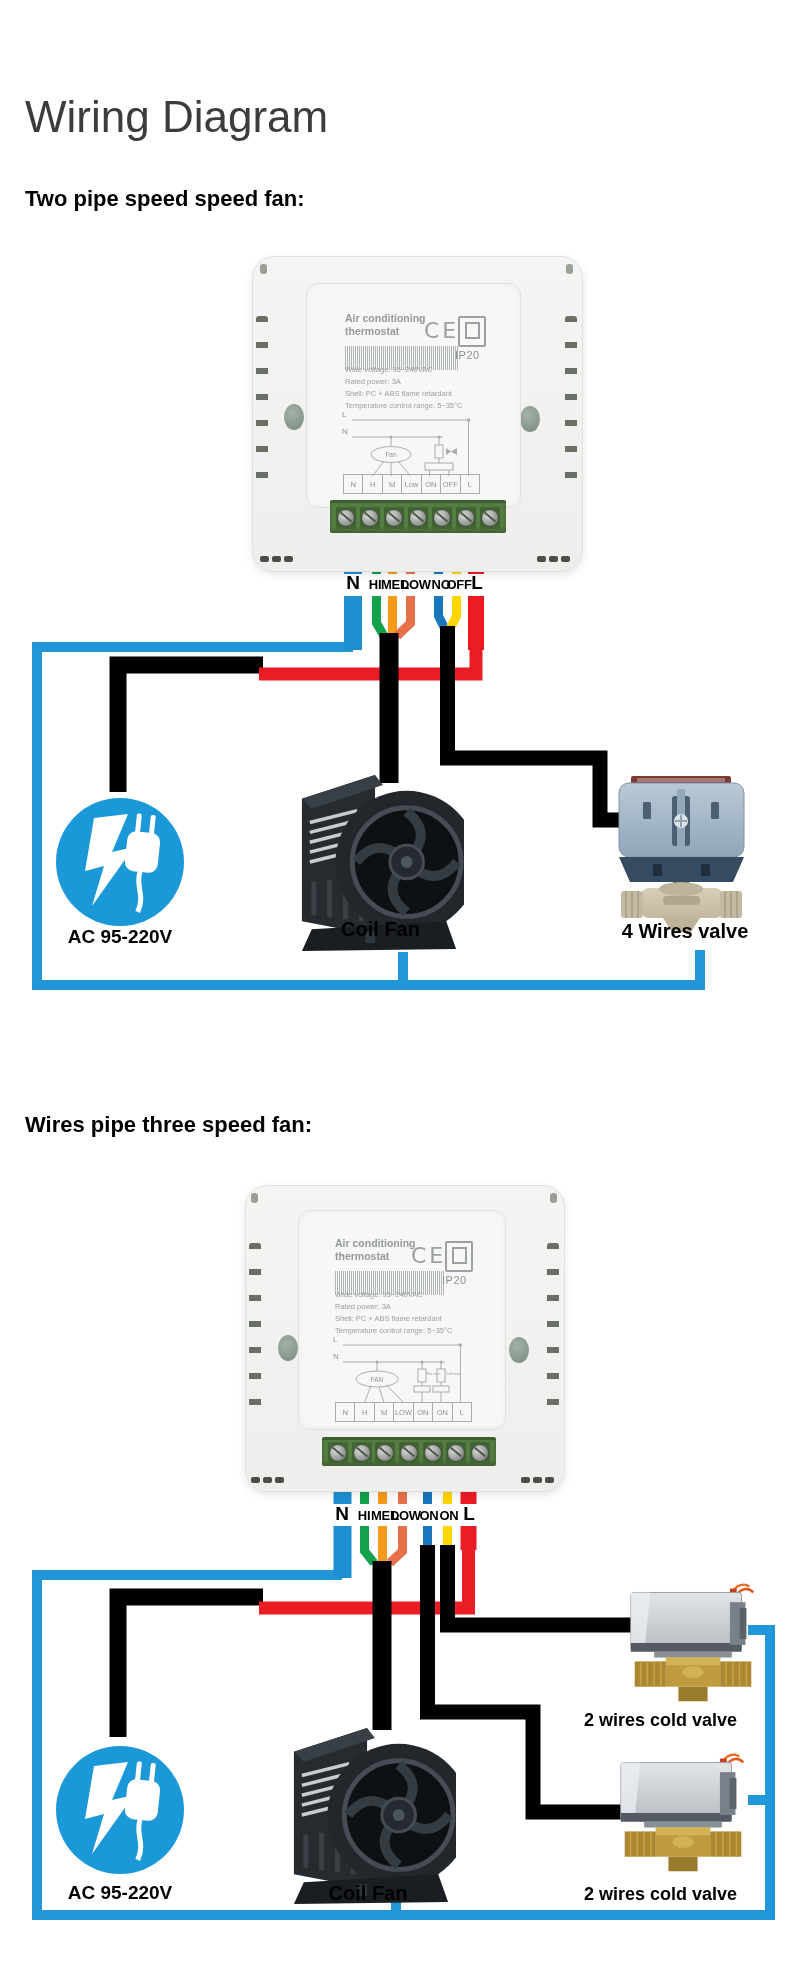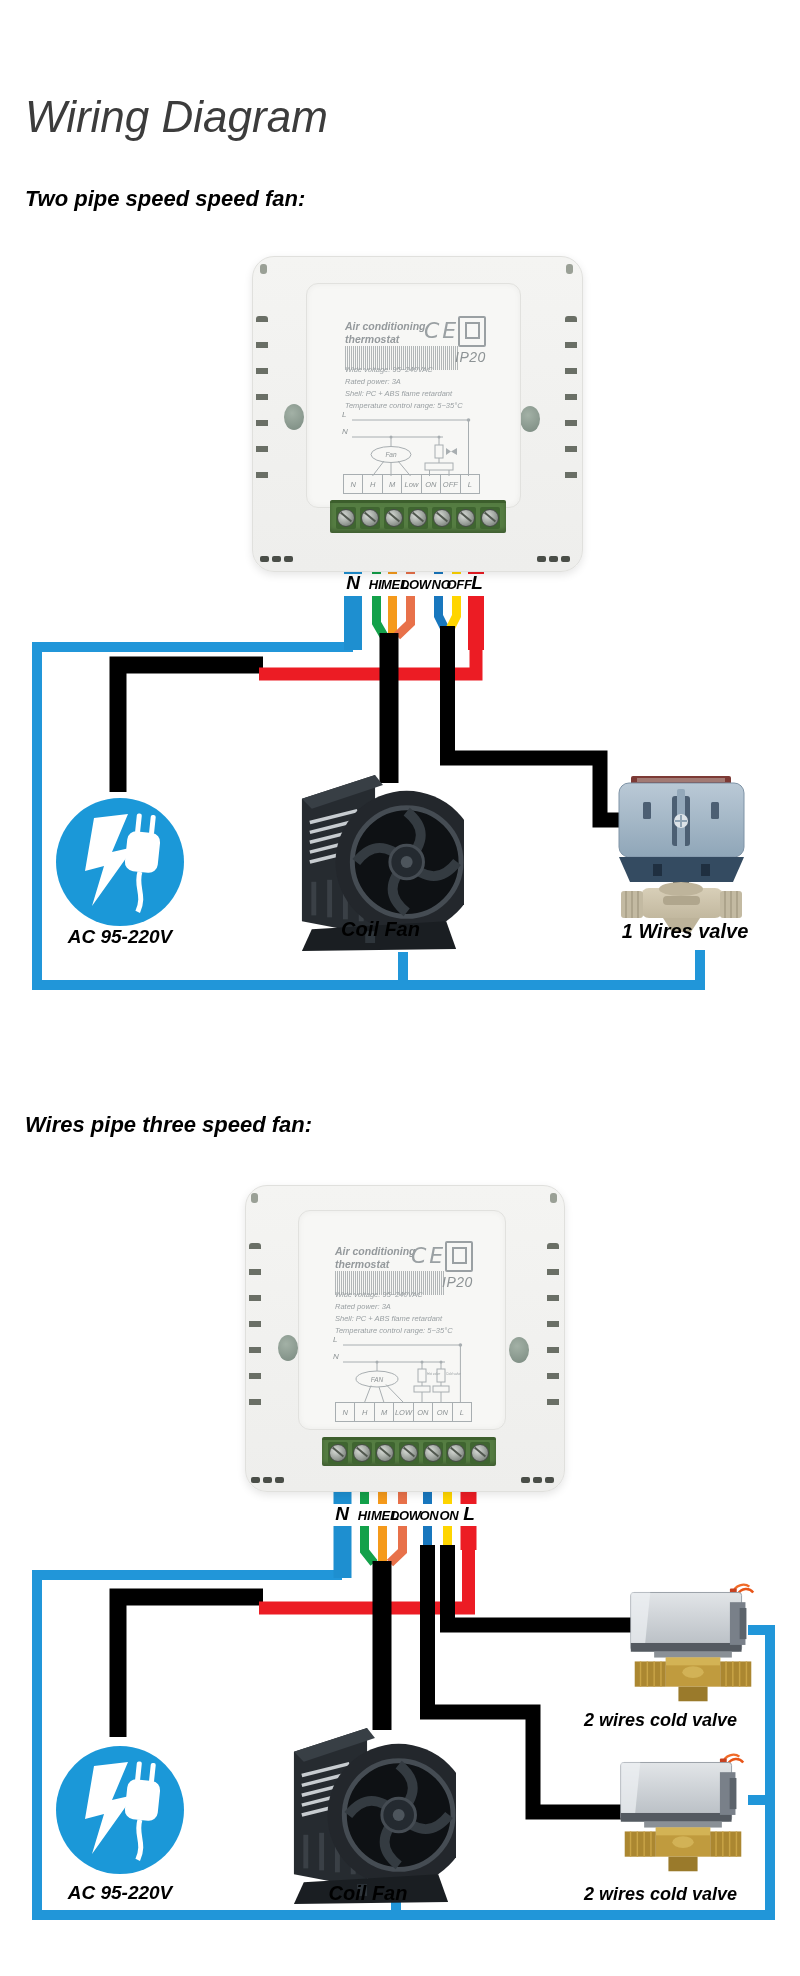--- a/index.html
+++ b/index.html
@@ -1,44 +1,44 @@
 <!DOCTYPE html>
 <html><head>
 <meta charset="utf-8">
 <style>
   html,body{margin:0;padding:0;background:#fff;}
   #page{position:relative;width:800px;height:1976px;background:#fff;overflow:hidden;
-        font-family:"Liberation Sans",sans-serif;font-style:italic;}
+        font-family:"Liberation Sans",sans-serif;}
   .abs{position:absolute;}
   .title{font-size:44px;font-weight:400;color:#3c3c3c;letter-spacing:0;}
   .heading{font-size:22px;font-weight:bold;color:#000;}
   
   .thermo{position:absolute;}
   .tbody{position:absolute;left:0;top:0;width:100%;height:100%;
          background:linear-gradient(#f4f4f2,#eeeeec);
          border:1px solid #e0e0dd;border-radius:22px;
          box-shadow:0 3px 8px rgba(0,0,0,.10);}
   .tpanel{position:absolute;background:#f7f7f5;border:1px solid #e1e1de;border-radius:12px;
           box-shadow:inset 0 0 6px rgba(0,0,0,.05);}
   .vent{position:absolute;width:12px;
         background:repeating-linear-gradient(180deg,#6a6f66 0 6px,transparent 6px 26px);
         border-radius:3px;}
   .oval{position:absolute;width:20px;height:26px;border-radius:50%;
         background:radial-gradient(circle at 40% 35%,#a3b1a6,#7a8a80);}
   .cornermark{position:absolute;width:7px;height:10px;border-radius:3px;background:#9aa096;}
   .dash{position:absolute;width:9px;height:6px;border-radius:2px;background:#4a4e48;}
-  .brand{position:absolute;font-size:10.5px;line-height:13px;font-weight:bold;color:#94999c;margin-top:8px;}
+  .brand{position:absolute;font-size:10.5px;line-height:13px;font-weight:bold;color:#94999c;}
   .barcode{position:absolute;opacity:.75;
     background:repeating-linear-gradient(90deg,#9aa0a3 0 1px,transparent 1px 2px,
                #9aa0a3 2px,#9aa0a3 2.6px,transparent 2.6px 4px);}
   .cemark{position:absolute;font-family:"DejaVu Sans",sans-serif;font-size:22px;
           color:#9aa0a3;letter-spacing:3px;font-weight:500;}
   .sqicon{position:absolute;width:24px;height:27px;border:2px solid #9aa0a3;border-radius:2px;}
   .sqicon div{width:11px;height:13px;border:2px solid #9aa0a3;margin:4px auto 0;}
-  .ip{position:absolute;font-size:14px;color:#8d9395;letter-spacing:.5px;}
+  .ip{position:absolute;font-size:11px;color:#8d9395;letter-spacing:.5px;}
   .specs{position:absolute;font-size:7.5px;line-height:12px;color:#9aa0a3;}
   .cells{position:absolute;display:flex;height:20px;}
   .cell{flex:1;border:1px solid #a8aeb1;margin-left:-1px;display:flex;align-items:center;
         justify-content:center;font-size:7.5px;color:#8d9395;background:transparent;}
   .tblock{position:absolute;background:#557d42;border-top:3px solid #3c5e2c;border-radius:2px;
           display:flex;justify-content:space-between;align-items:center;padding:0 6px;
           box-shadow:inset 0 -3px 4px rgba(0,0,0,.25);}
   .pad{width:20px;height:22px;background:#3f6530;border-radius:2px;display:flex;
        align-items:center;justify-content:center;}
   .screw{width:16px;height:16px;border-radius:50%;position:relative;
@@ -255,21 +255,21 @@
       <rect x="107" y="115" width="22" height="27" rx="3" fill="#c3baa2"></rect>
       <path d="M13,115 V142 M19,115 V142 M25,115 V142 M112,115 V142 M118,115 V142 M124,115 V142" stroke="#a79d85" stroke-width="1.5"></path>
       <ellipse cx="68" cy="113" rx="22" ry="7" fill="#beb49b"></ellipse>
       <rect x="50" y="120" width="37" height="9" rx="4" fill="#b0a68d"></rect>
       <polygon points="50,142 87,142 78,156 59,156" fill="#bdb39a"></polygon>
     </svg>
   </div>
 
   <div class="dlabel" style="left:30px;top:926px;width:180px;font-size:19px;">AC 95-220V</div>
   <div class="dlabel" style="left:298px;top:918px;width:165px;font-size:20px;">Coil Fan</div>
-  <div class="dlabel" style="left:585px;top:920px;width:200px;font-size:20px;">1 Wires valve</div>
+  <div class="dlabel" style="left:585px;top:920px;width:200px;font-size:20px;">4 Wires valve</div>
 
   <div class="abs heading" style="left:25px;top:1112px;">Wires pipe three speed fan:</div>
 
   <svg class="abs" style="left:0;top:1100px;" width="800" height="876" viewBox="0 0 800 876">
     <g fill="none" stroke-linejoin="miter" stroke-linecap="butt">
       <path d="M118,637 V497 H263" stroke="#000" stroke-width="17"></path>
       <path d="M468.5,444 V508 H259" stroke="#EC1C24" stroke-width="13"></path>
       <path d="M468.5,354 V404 M468.5,426 V450" stroke="#EC1C24" stroke-width="16"></path>
       <path d="M342,475 H37 V815 H770 V530 H748" stroke="#2196D9" stroke-width="10"></path>
       <path d="M770,700 H748" stroke="#2196D9" stroke-width="10"></path>

